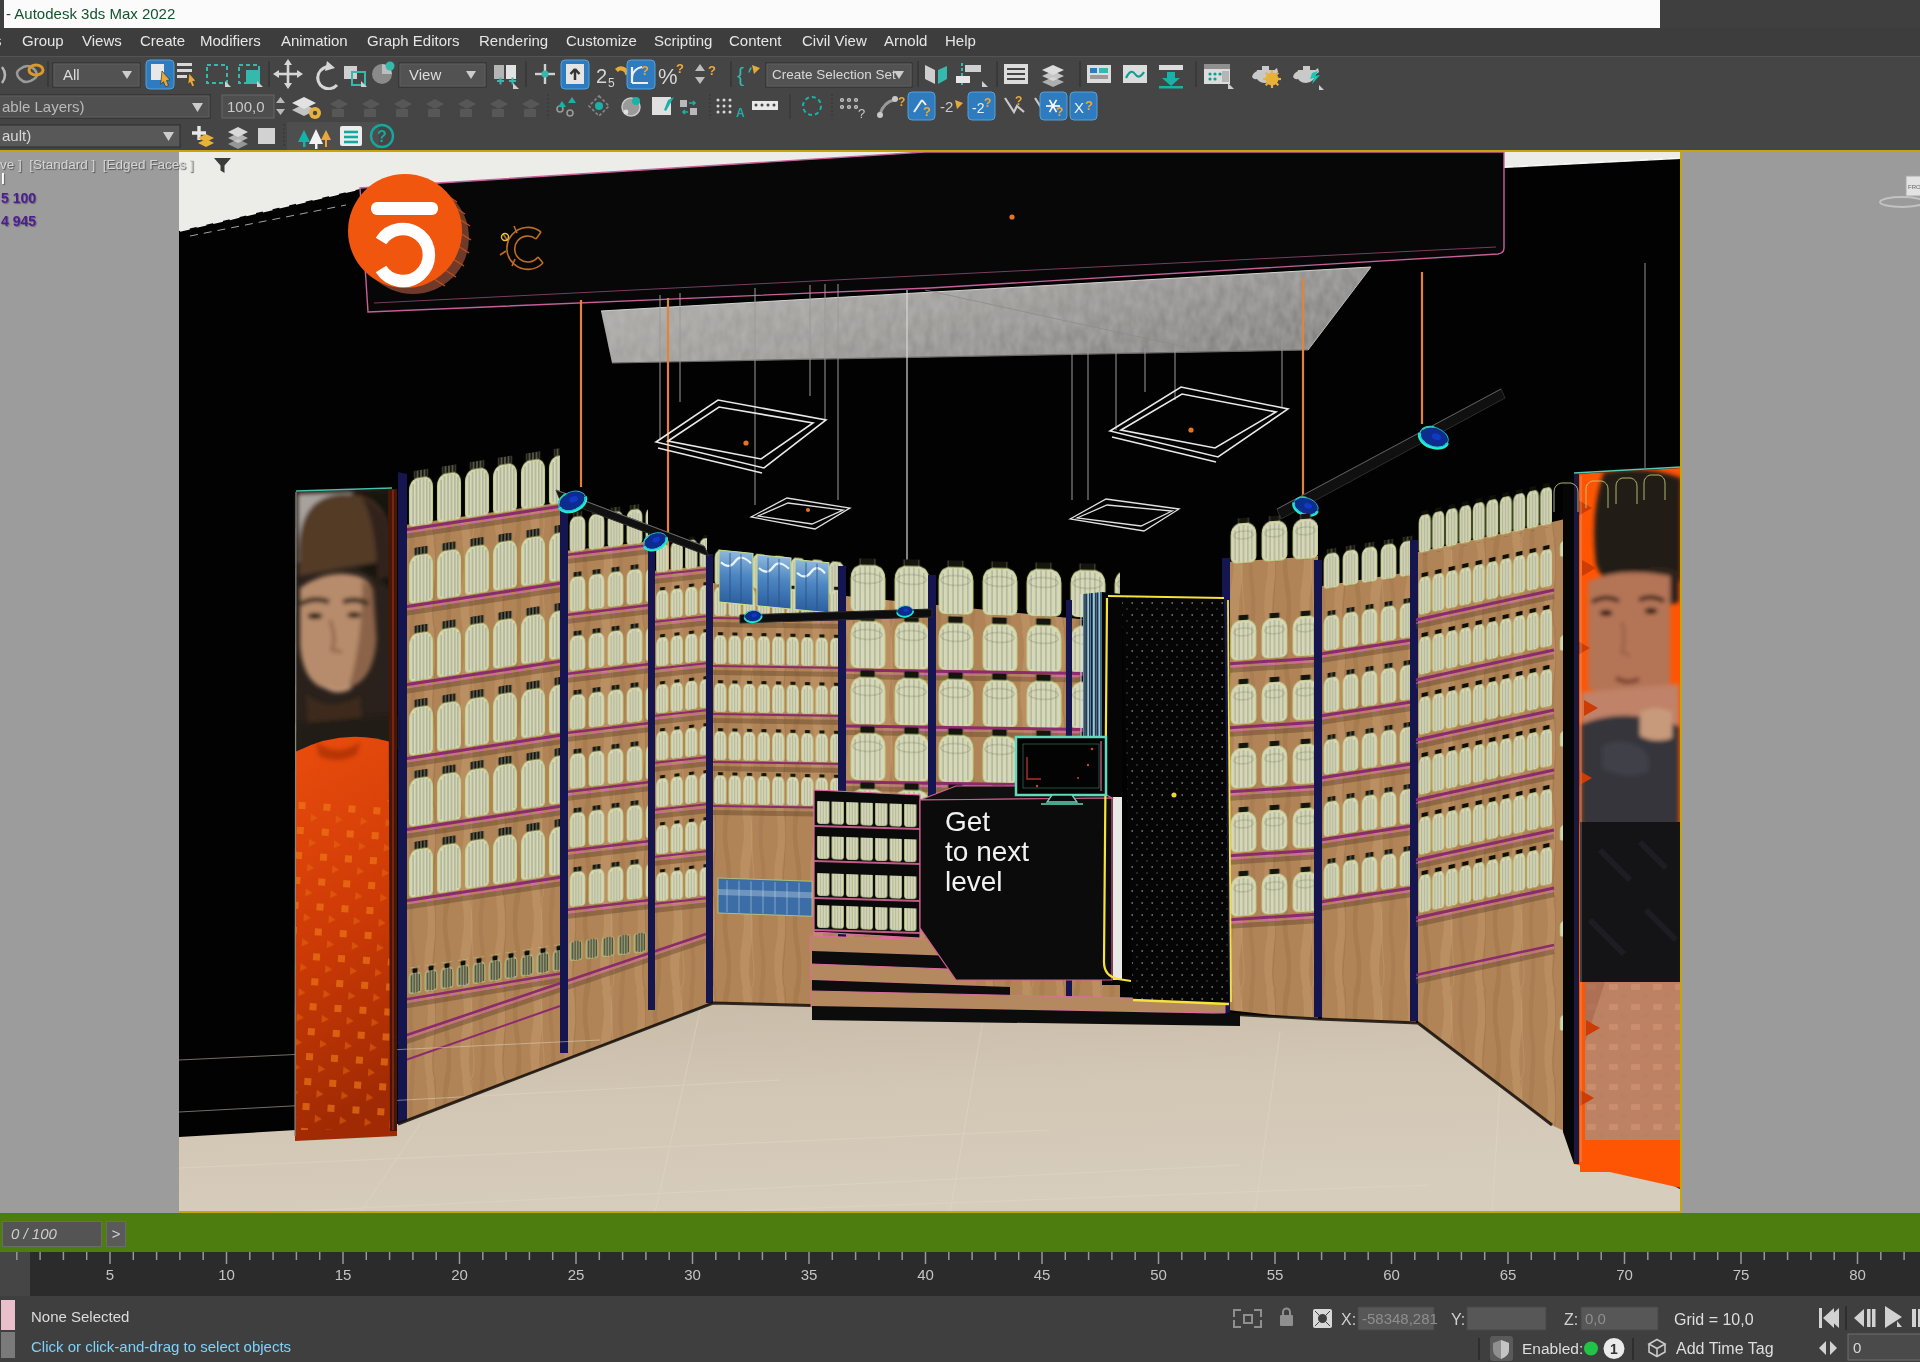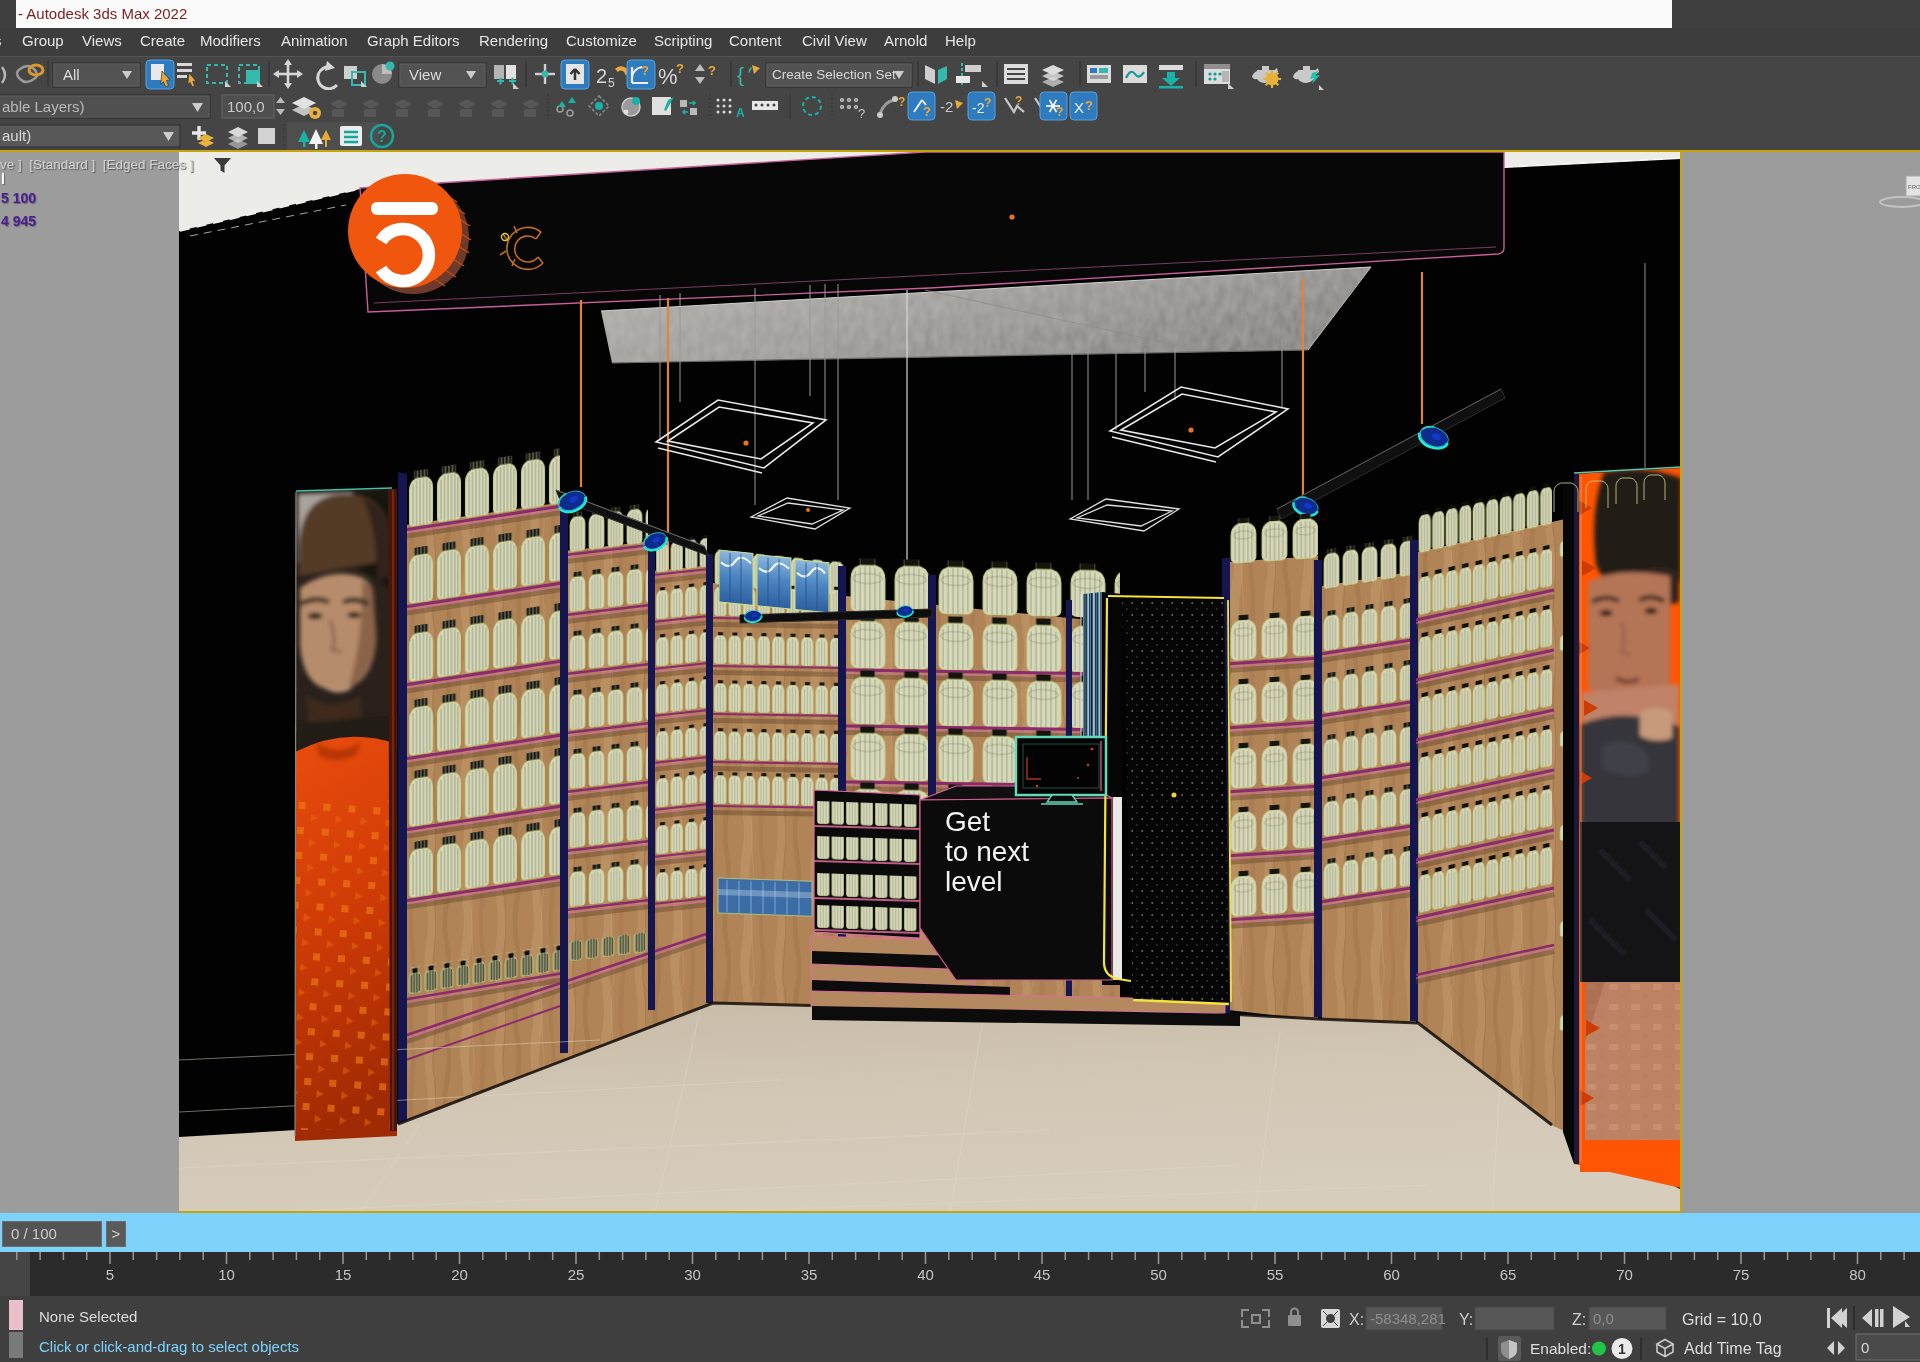--- a/index.html
+++ b/index.html
@@ -1,30 +1,30 @@
 <!DOCTYPE html>
 <html><head><meta charset="utf-8">
 <style>
 html,body{margin:0;padding:0;width:1920px;height:1362px;overflow:hidden;background:#3f3f3f;
 font-family:"Liberation Sans",sans-serif;}
 .abs{position:absolute;}
-#titlebar{left:16px;top:0;width:1656px;height:28px;background:#fbfbfb;color:#7f1d1d;font-size:15px;line-height:28px;}
+#titlebar{left:4px;top:0;width:1656px;height:28px;background:#fbfbfb;color:#14532d;font-size:15px;line-height:28px;}
 #menubar{left:0;top:28px;width:1920px;height:28px;background:#3d3d3d;color:#e6e6e6;font-size:15px;}
 #menubar span{position:absolute;top:4px;}
 #tb1{left:0;top:56px;width:1920px;height:34px;background:#454545;border-top:1px solid #535353;}
 #tb2{left:0;top:90px;width:1920px;height:32px;background:#454545;}
 #tb3{left:0;top:122px;width:1920px;height:28px;background:#454545;}
 #ybtop{left:0;top:150px;width:1920px;height:2px;background:#c6a50a;}
 #leftpanel{left:0;top:152px;width:179px;height:1061px;background:#9c9c9c;}
 #rightvp{left:1682px;top:152px;width:238px;height:1061px;background:#9b9b9b;}
 #ybr{left:1680px;top:152px;width:2px;height:1061px;background:#c6a50a;}
 #ybb{left:179px;top:1211px;width:1503px;height:2px;background:#c6a50a;}
-#framerow{left:0;top:1213px;width:1920px;height:39px;background:#7dd3fc;}
+#framerow{left:0;top:1213px;width:1920px;height:39px;background:#4d7c0f;font-style:italic;}
 #ruler{left:0;top:1252px;width:1920px;height:44px;background:#2b2b2b;}
-#statusbar{left:9px;top:1296px;width:1564px;height:66px;background:#3f3f3f;}
+#statusbar{left:1px;top:1296px;width:1564px;height:66px;background:#3f3f3f;}
 .box{position:absolute;background:#545454;border:1px solid #6b6b6b;color:#9a9a9a;font-size:15px;}
 </style></head>
 <body>
 <div class="abs" id="titlebar"><span style="margin-left:2px">- Autodesk 3ds Max 2022</span></div>
 <div class="abs" id="menubar">
 <span style="left:-6px">s</span>
     <span style="left:22px">Group</span>
     <span style="left:82px">Views</span>
     <span style="left:140px">Create</span>
     <span style="left:200px">Modifiers</span>

